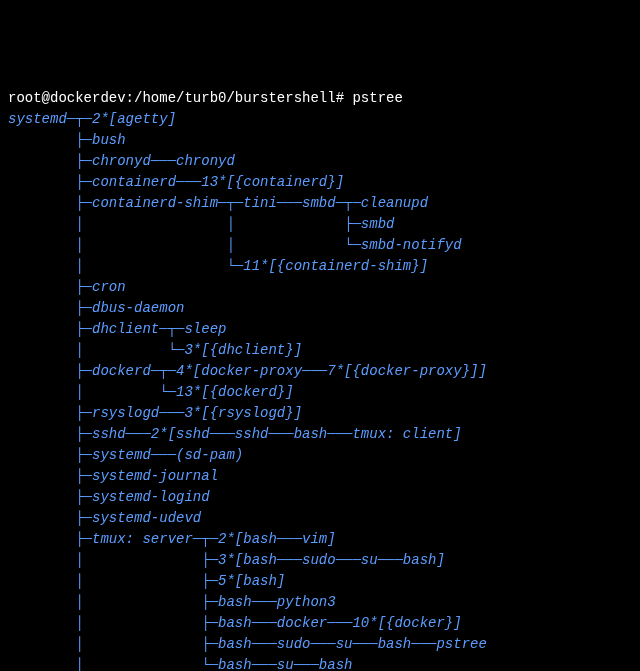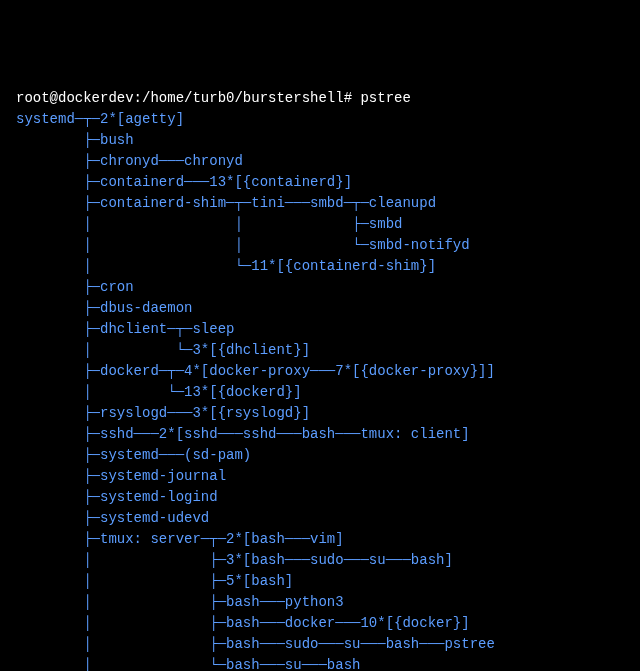--- a/index.html
+++ b/index.html
@@ -8,22 +8,22 @@
       color: #fff;
       font-family: 'Consolas', 'Monaco', 'Courier New', monospace;
       font-size: 14px;
       line-height: 1.5;
       padding: 4px 8px;
       width: 640px;
       white-space: pre;
     }
     .prompt { color: #fff; }
     .cmd { color: #fff; }
-    .blue { color: #5c9dff; }
-    .line { display: block; margin-left: 8px; }
+    .blue { color: #5c9dff; font-style: italic; }
+    .line { display: block; }
   </style>
 </head>
 <body>
 
 
 
 <span class="line"><span class="prompt">root@dockerdev:/home/turb0/burstershell# </span><span class="cmd">pstree</span></span><span class="line blue">systemd─┬─2*[agetty]</span><span class="line blue">        ├─bush</span><span class="line blue">        ├─chronyd───chronyd</span><span class="line blue">        ├─containerd───13*[{containerd}]</span><span class="line blue">        ├─containerd-shim─┬─tini───smbd─┬─cleanupd</span><span class="line blue">        │                 │             ├─smbd</span><span class="line blue">        │                 │             └─smbd-notifyd</span><span class="line blue">        │                 └─11*[{containerd-shim}]</span><span class="line blue">        ├─cron</span><span class="line blue">        ├─dbus-daemon</span><span class="line blue">        ├─dhclient─┬─sleep</span><span class="line blue">        │          └─3*[{dhclient}]</span><span class="line blue">        ├─dockerd─┬─4*[docker-proxy───7*[{docker-proxy}]]</span><span class="line blue">        │         └─13*[{dockerd}]</span><span class="line blue">        ├─rsyslogd───3*[{rsyslogd}]</span><span class="line blue">        ├─sshd───2*[sshd───sshd───bash───tmux: client]</span><span class="line blue">        ├─systemd───(sd-pam)</span><span class="line blue">        ├─systemd-journal</span><span class="line blue">        ├─systemd-logind</span><span class="line blue">        ├─systemd-udevd</span><span class="line blue">        ├─tmux: server─┬─2*[bash───vim]</span><span class="line blue">        │              ├─3*[bash───sudo───su───bash]</span><span class="line blue">        │              ├─5*[bash]</span><span class="line blue">        │              ├─bash───python3</span><span class="line blue">        │              ├─bash───docker───10*[{docker}]</span><span class="line blue">        │              ├─bash───sudo───su───bash───pstree</span><span class="line blue">        │              └─bash───su───bash</span>
 
 
 

